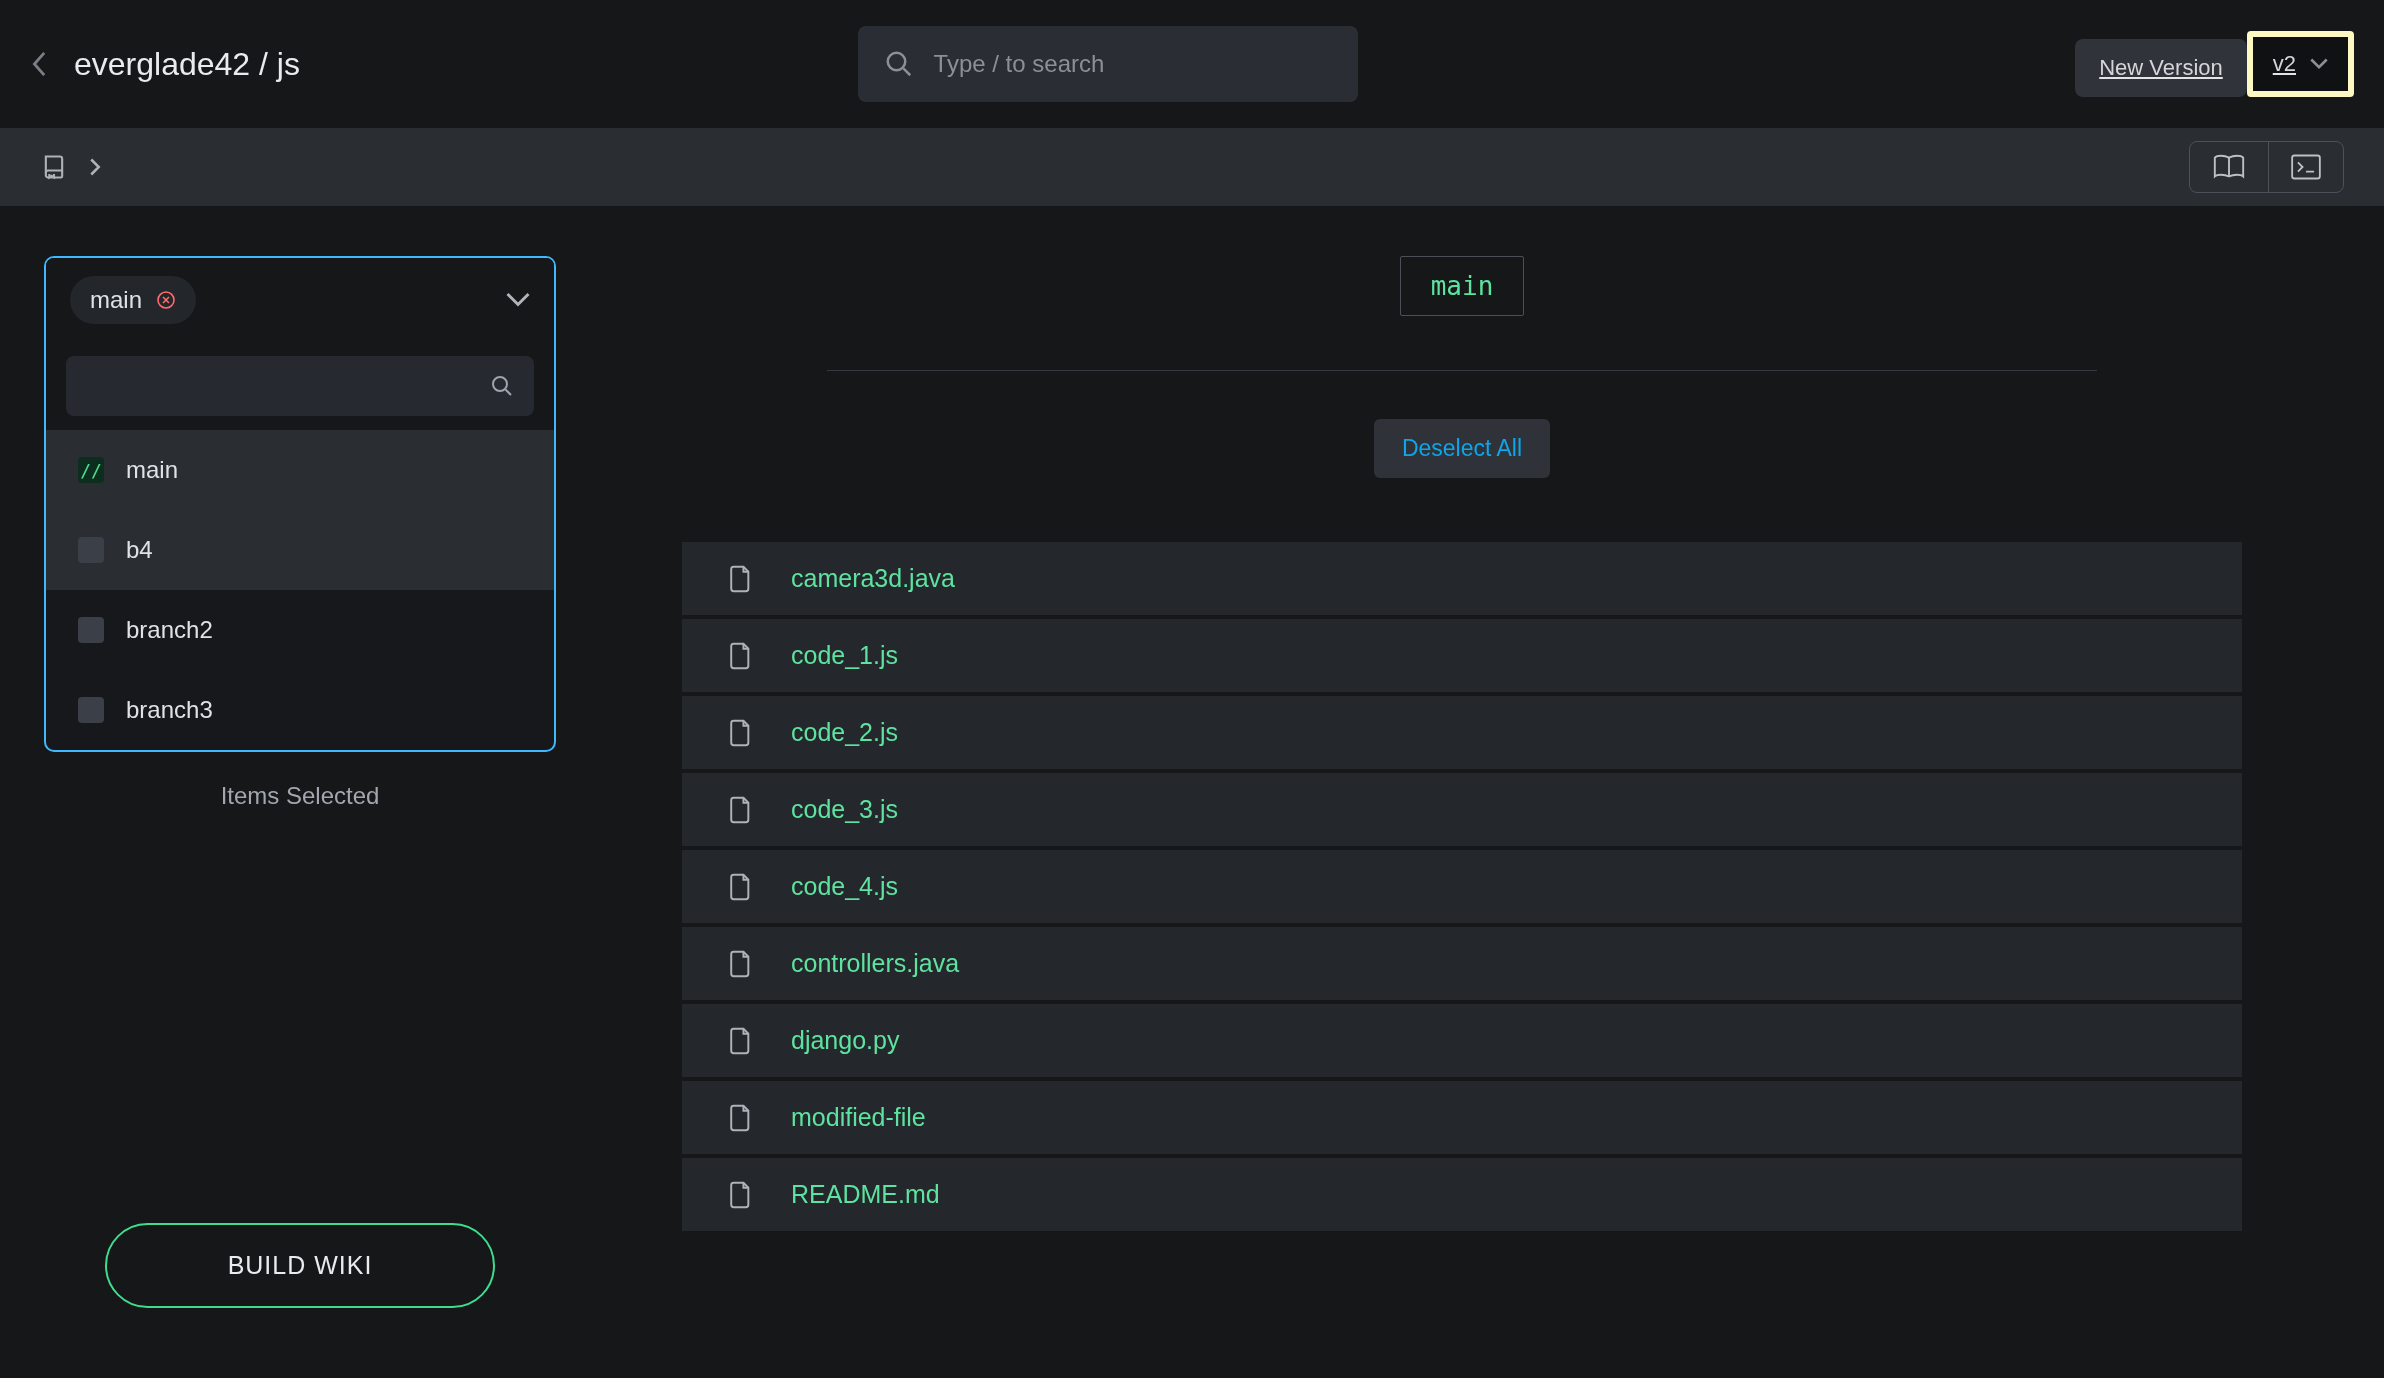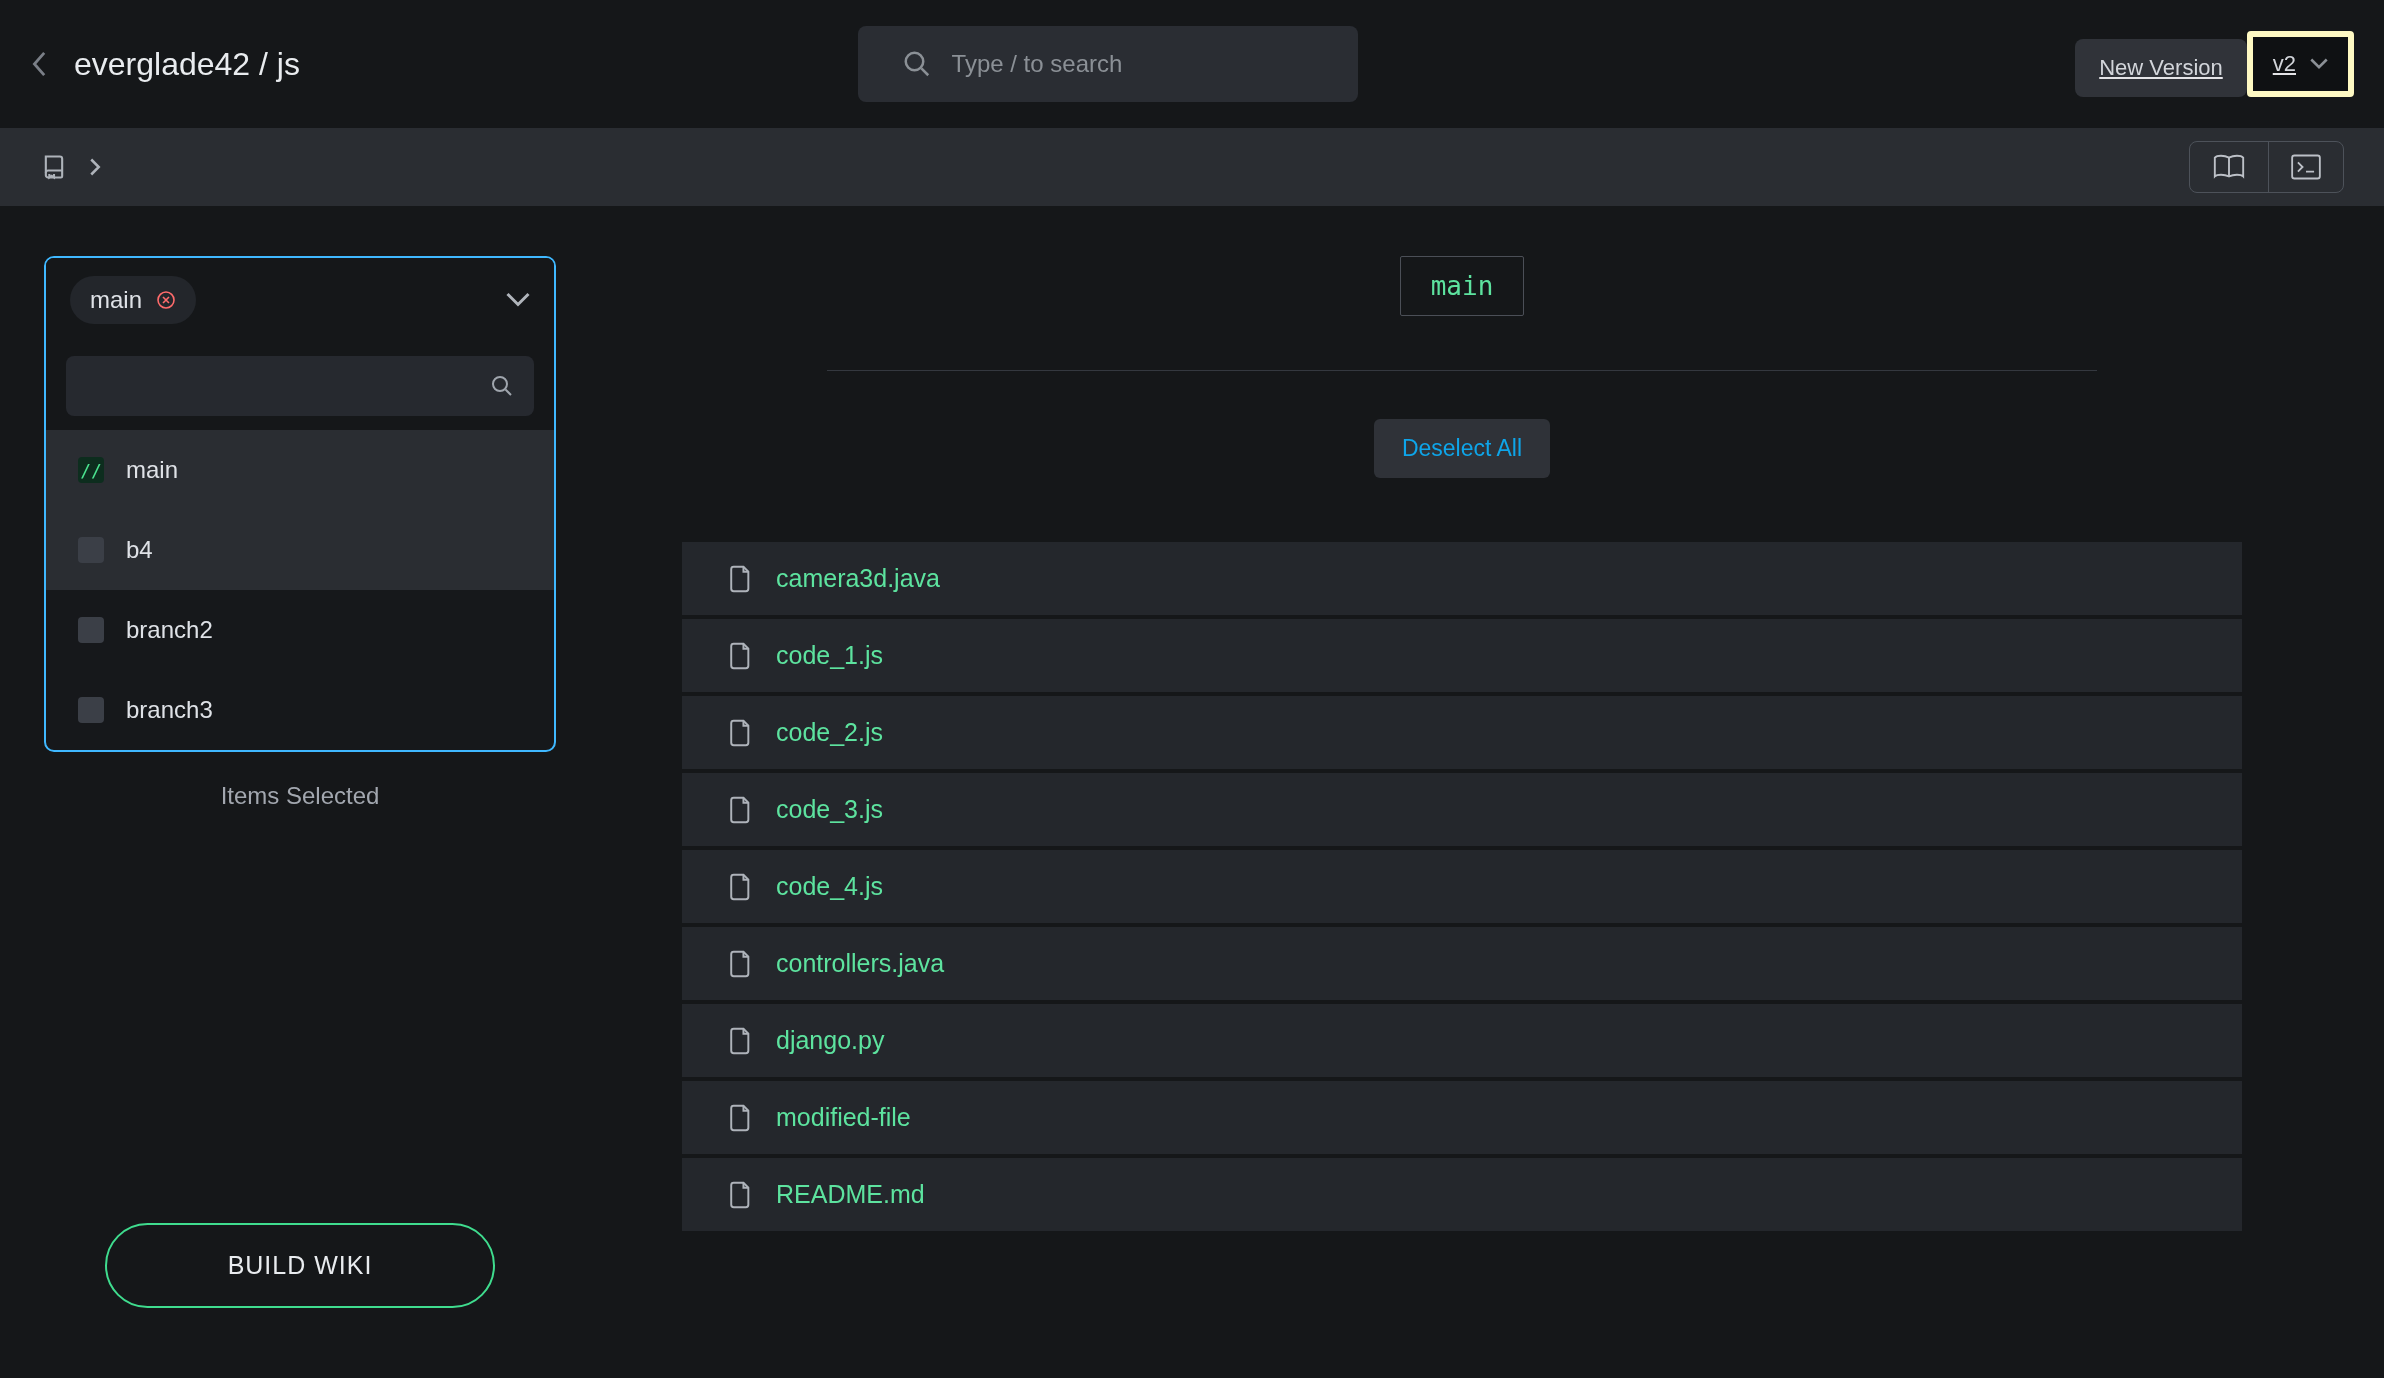--- a/index.html
+++ b/index.html
@@ -35,21 +35,21 @@
       display: flex;
       justify-content: center;
     }
     .search-container {
       width: 500px;
       height: 76px;
       background: #2a2d33;
       border-radius: 8px;
       display: flex;
       align-items: center;
-      padding: 0 44px;
+      padding: 0 26px;
       margin-left: -160px;
     }
     .search-icon-main {
       color: #8b9096;
       margin-right: 20px;
     }
     .search-input-main {
       background: transparent;
       border: none;
       outline: none;
@@ -273,21 +273,21 @@
       width: 1560px;
       margin-top: 64px;
       display: flex;
       flex-direction: column;
       gap: 4px;
     }
     .file-row {
       background: #24272c;
       display: flex;
       align-items: center;
-      gap: 24px;
+      gap: 39px;
       padding: 22px 48px;
       cursor: pointer;
     }
     .file-icon { color: #aeb3ba; display: flex; }
     .file-name {
       color: #5de39f;
       font-size: 25px;
     }
     svg { display: block; }
   </style>

